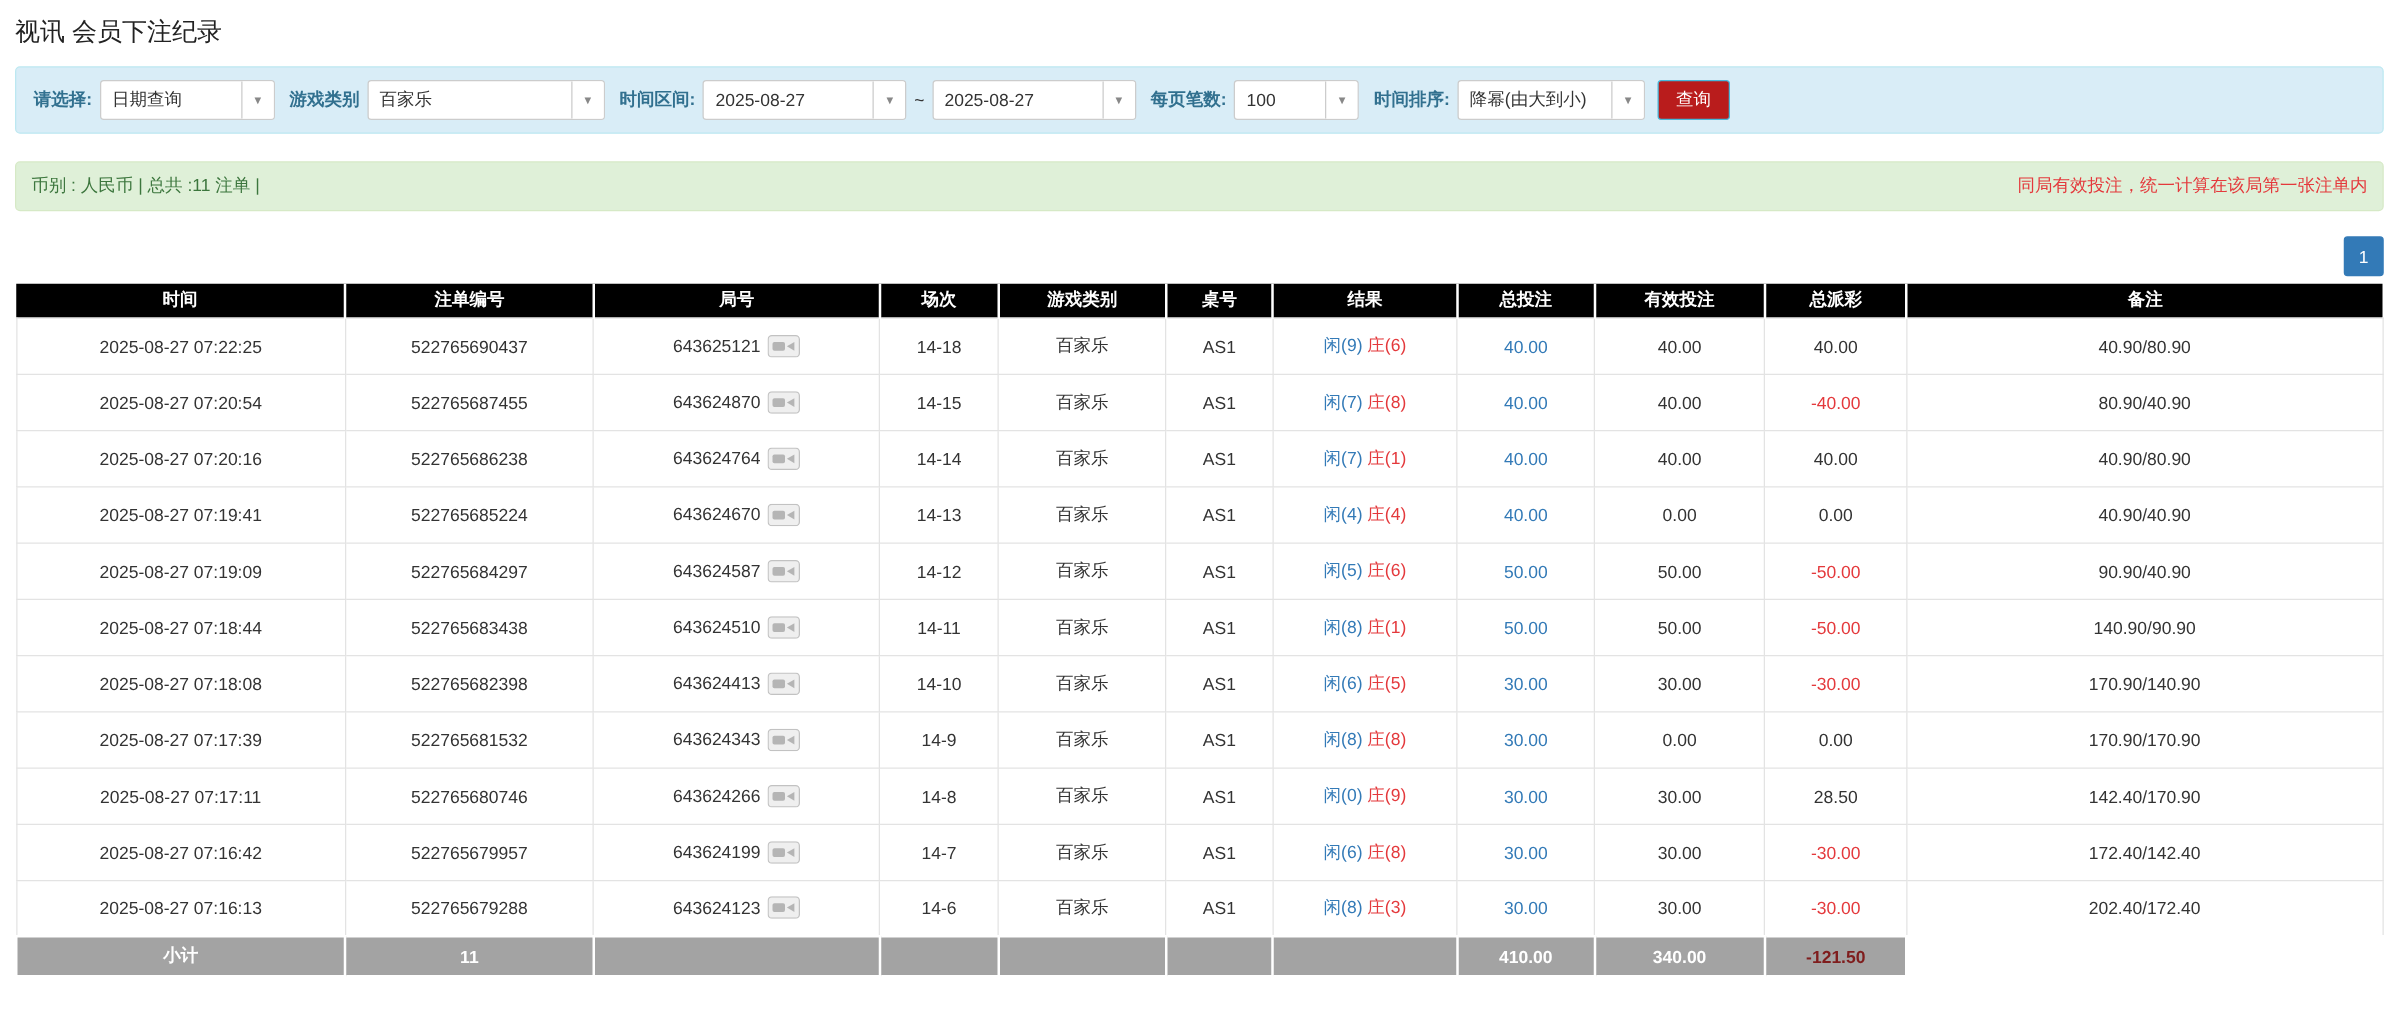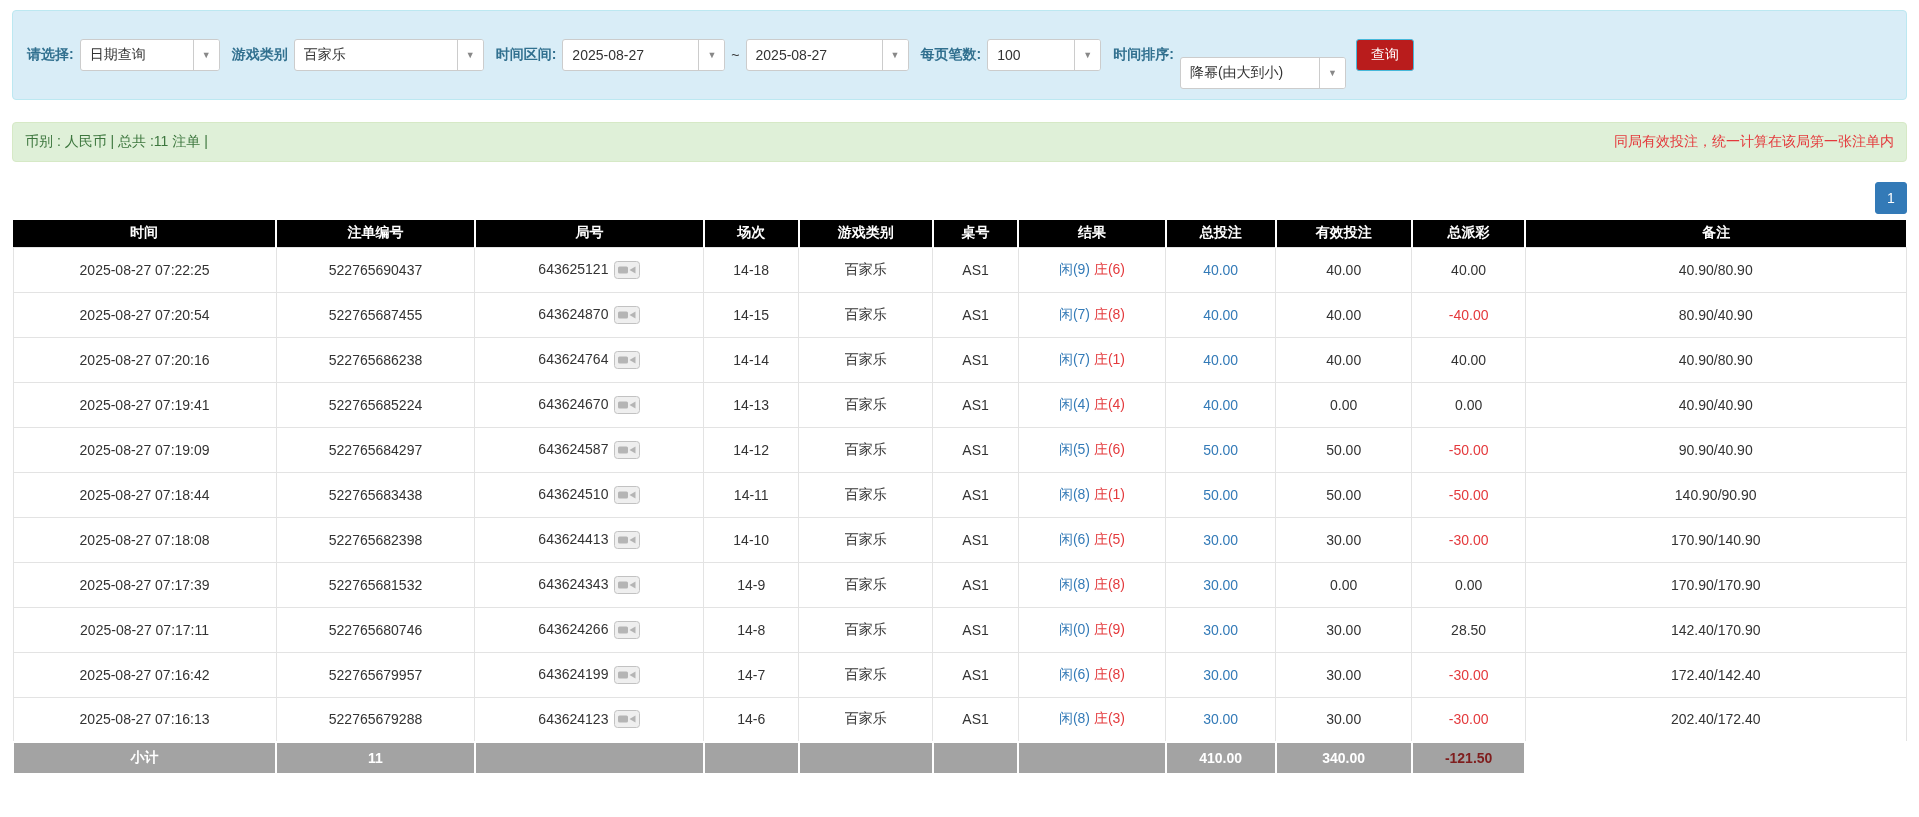--- a/index.html
+++ b/index.html
@@ -9,21 +9,21 @@
   .page { padding: 10px 12px; }
   .page-title { font-size: 20px; font-weight: 400; color: #222; margin: 2px 0 14px 0; }
 
   
   .filter-bar { background: #d9edf7; border: 1px solid #bce8f1; border-radius: 4px; padding: 10px 12px; display: flex; align-items: center; white-space: nowrap; }
   .flabel { color: #31708f; font-weight: bold; margin: 0 6px 0 12px; }
   .flabel.first { margin-left: 2px; }
   .combo { display: inline-flex; align-items: stretch; background: #fff; border: 1px solid #ccc; border-radius: 3px; height: 32px; overflow: hidden; flex: none; gap: 16px; }
   .combo-text { flex: 1; display: flex; align-items: center; padding: 0 9px; color: #333; overflow: hidden; }
   .combo-caret { width: 26px; border-left: 1px solid #ccc; background: #fff; display: flex; align-items: center; justify-content: center; color: #888; font-size: 9px; cursor: pointer; }
-  .w-select { width: 140px; } .w-game { width: 190px; } .w-date { width: 163px; } .w-size { width: 114px; } .w-sort { width: 166px; margin-top: 36px; }
+  .w-select { width: 140px; } .w-game { width: 190px; } .w-date { width: 163px; } .w-size { width: 100px; } .w-sort { width: 150px; }
   .tilde { margin: 0 6px; color: #333; }
   .search-btn { margin-left: 10px; height: 32px; padding: 0 14px; background: #b91c1c; border: 1px solid #46b8da; color: #fff; border-radius: 3px; font-size: 14px; cursor: pointer; }
 
   
   .summary-bar { background: #dff0d8; border: 1px solid #d6e9c6; border-radius: 4px; margin-top: 22px; padding: 10px 12px; display: flex; justify-content: space-between; align-items: center; }
   .summary-left { color: #3c763d; }
   .summary-right { color: #e4393c; }
 
   
   .pagination-row { display: flex; justify-content: flex-end; margin: 20px 0 6px 0; }
@@ -42,20 +42,21 @@
   .records tfoot td.neg { color: #7f1d1d; }
   .records tfoot td.remark-cell { background: #fff; }
   .video-icon { display: inline-block; vertical-align: middle; margin-left: 6px; line-height: 0; cursor: pointer; }
   .round-num { vertical-align: middle; }
 </style>
 </head>
 <body>
 
 <div class="page">
 
+  <div class="page-title">视讯 会员下注纪录</div>
 
   <div class="filter-bar">
     <span class="flabel first">请选择:</span>
     <div class="combo w-select">
       <span class="combo-text">日期查询</span>
       <span class="combo-caret">▼</span>
     </div>
 
     <span class="flabel">游戏类别</span>
     <div class="combo w-game">

